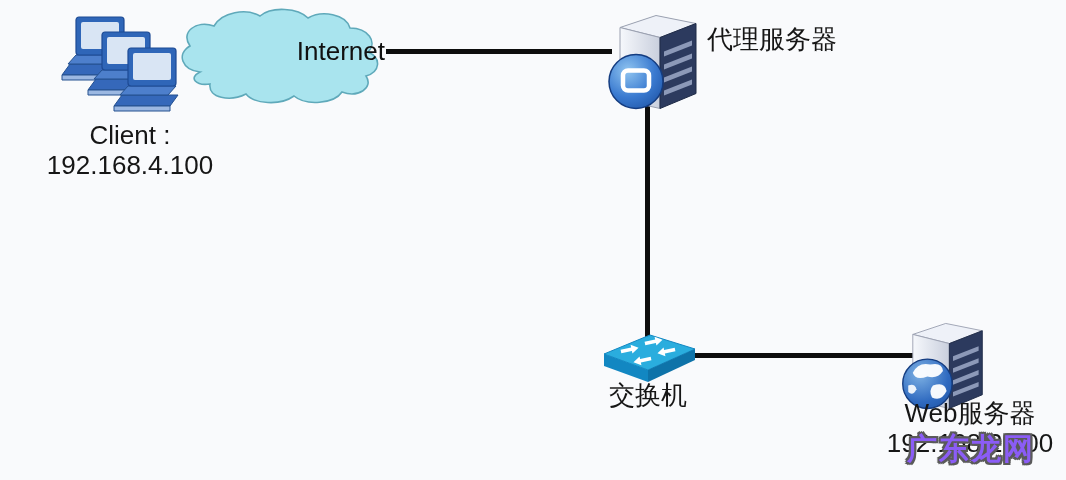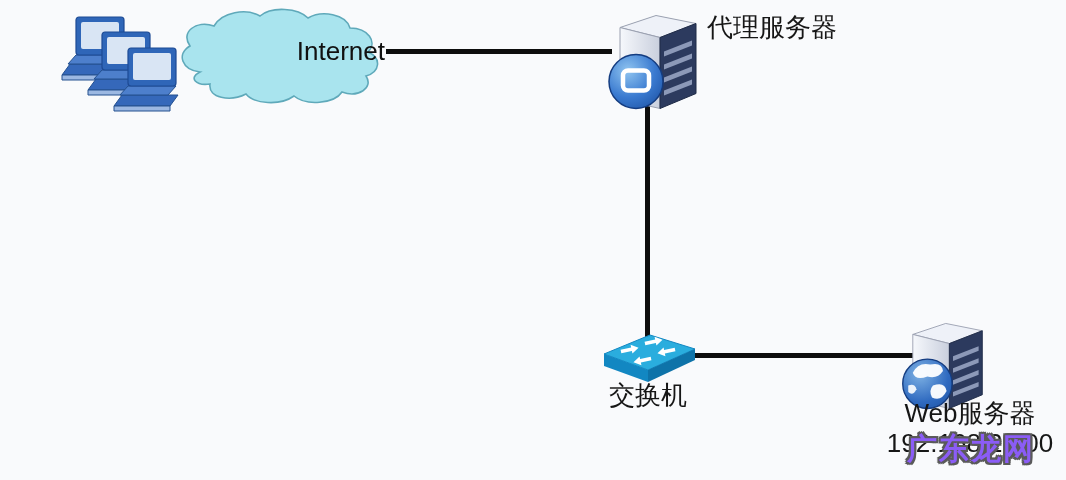--- a/index.html
+++ b/index.html
@@ -9,21 +9,21 @@
     background:#f9fafc;
     overflow:hidden;
     font-family:"Liberation Sans","DejaVu Sans",sans-serif;
     color:#161616;
   }
   .abs{position:absolute;}
   .link{background:#0d0d0d;z-index:1;}
   .icon{z-index:3;}
   .label{z-index:4;font-size:26px;line-height:30px;color:#161616;}
   .label.center{text-align:center;}
-  .proxy-label div{line-height:31px;}
+  .proxy-label div{line-height:31px;margin-top:12px;}
   .watermark{
     z-index:6;
     font-size:30px;
     font-weight:bold;
     letter-spacing:2px;
     color:#8b5cf6;
     text-shadow:
       -2px -2px 0 #5a5a5a, 2px -2px 0 #5a5a5a,
       -2px  2px 0 #5a5a5a, 2px  2px 0 #5a5a5a,
       -2px  0   0 #5a5a5a, 2px  0   0 #5a5a5a,
@@ -62,20 +62,24 @@
           <polygon points="-4,58 52,58 52,63 -4,63" fill="#9cb8e2" stroke="#24508f" stroke-width="1"></polygon>
           <polygon points="10,38 58,38 50,47 2,47" fill="#4d7fcc" stroke="#24508f" stroke-width="1"></polygon>
           <rect x="10" y="0" width="48" height="38" rx="3" fill="#2f66b8" stroke="#1d4a94" stroke-width="1.2"></rect>
           <rect x="15" y="5" width="38" height="27" rx="2" fill="#d9e5f4"></rect>
         </g>
       </defs>
       <use href="#pc" transform="translate(0,0)"></use>
       <use href="#pc" transform="translate(26,15)"></use>
       <use href="#pc" transform="translate(52,31)"></use>
     </svg>
+  </div>
+  <div class="abs label center" style="left:30px;top:120px;width:200px;">
+    <div>Client :</div>
+    <div>192.168.4.100</div>
   </div>
 
   <div class="abs icon" style="left:606px;top:10px;">
     <svg width="105" height="103" viewBox="0 0 105 100">
       <defs>
         <linearGradient id="towerFront" x1="0" y1="0" x2="1" y2="0">
           <stop offset="0" stop-color="#f6f8fc"></stop>
             <stop offset="1" stop-color="#c9cfdd"></stop>
         </linearGradient>
         <radialGradient id="badgeBlue" cx="0.35" cy="0.3" r="0.9">

